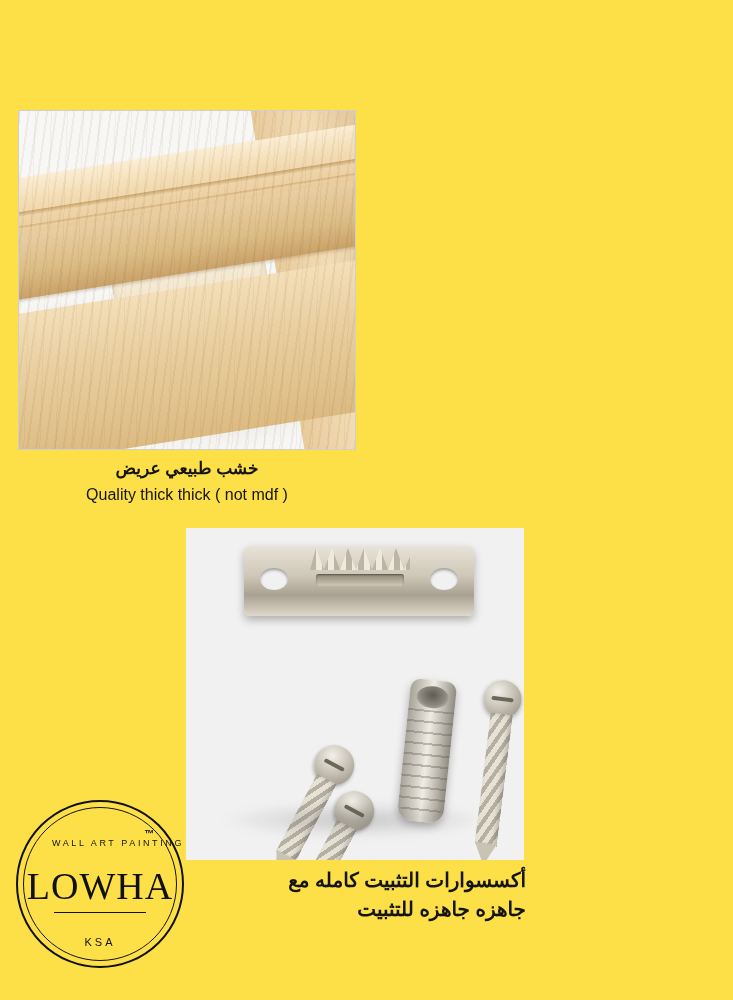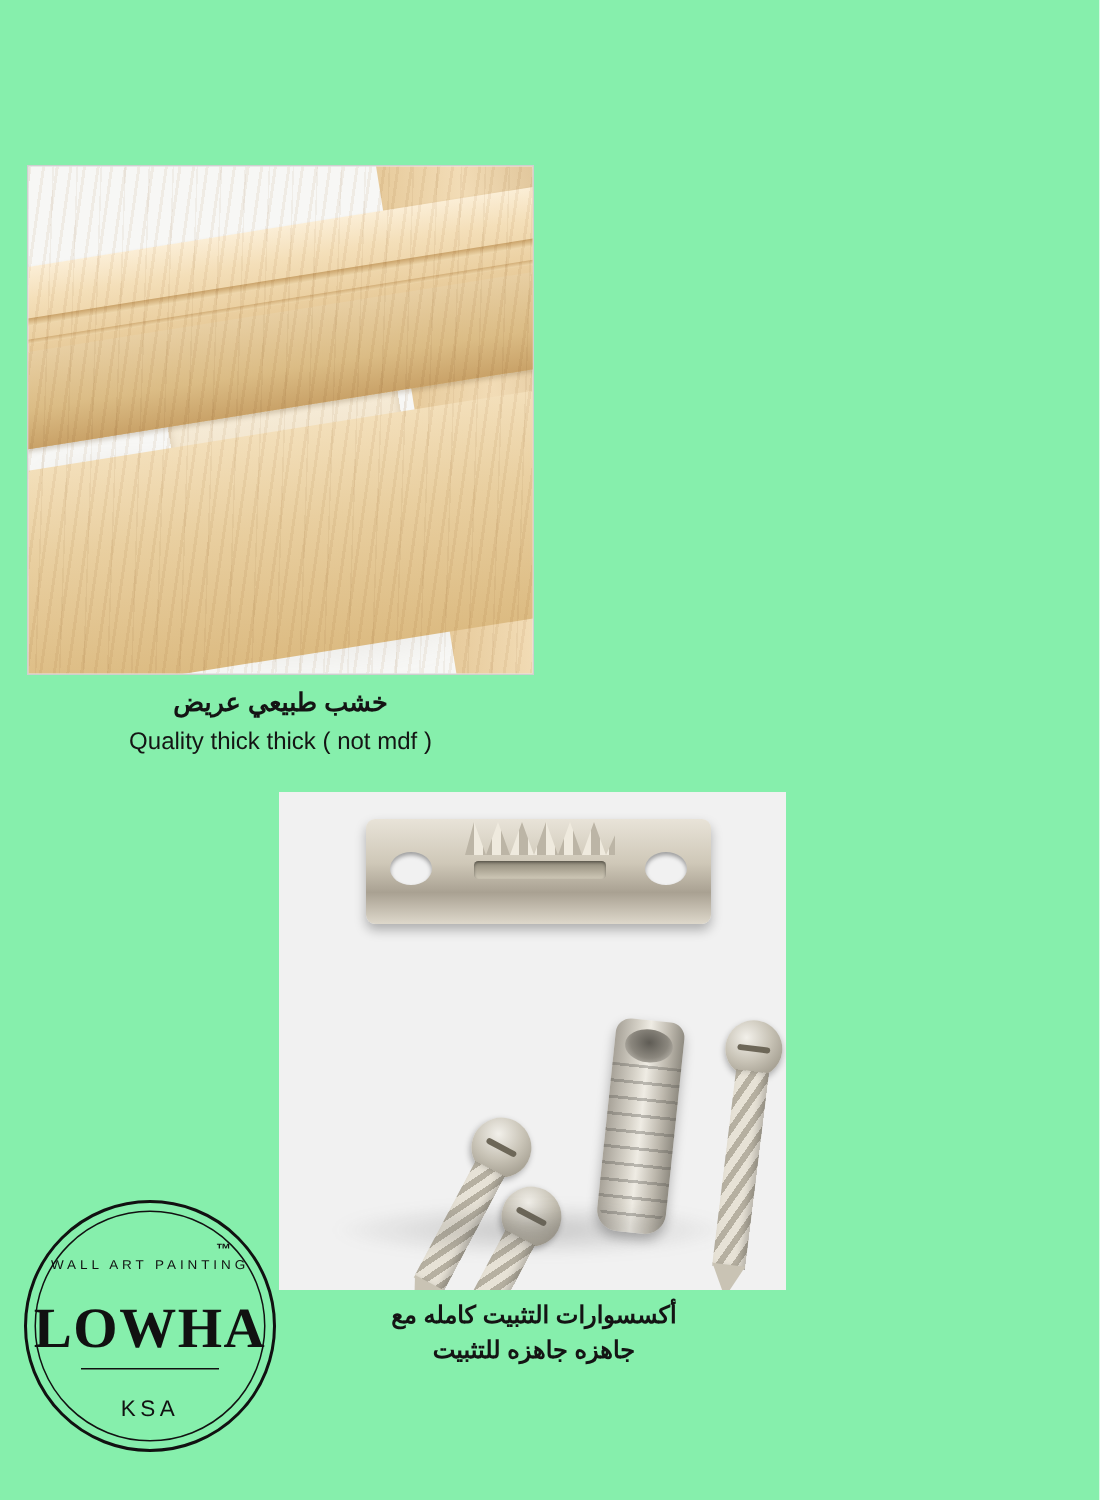--- a/index.html
+++ b/index.html
@@ -12,21 +12,21 @@
     height: 1000px;
     position: relative;
     font-family: "Liberation Sans", sans-serif;
     color: #1a1a1a;
     overflow: hidden;
   }
 
   .page {
     position: absolute;
     inset: 0;
-    background: #86efac;
+    background: #fde047;
   }
 
   
   .panel {
     position: absolute;
   }
   .photo {
     position: relative;
     border: 1px solid #cfcfcf;
     box-sizing: border-box;
@@ -354,70 +354,69 @@
     border: 1px solid #111;
     border-radius: 50%;
   }
   .logo-word {
     position: absolute;
     left: 0; right: 0;
     top: 64px;
     text-align: center;
     font-family: "Liberation Serif", serif;
     font-size: 38px;
-    font-weight: 700;
+    font-weight: 400;
     letter-spacing: 1px;
     color: #111;
   }
   .logo-tm {
     position: absolute;
     right: 30px;
     top: 28px;
     font-size: 10px;
     font-weight: 700;
     color: #111;
   }
   .logo-arc {
     position: absolute;
     left: 0; right: 0;
     top: 38px;
-    text-align: center;
+    text-align: right;
     font-size: 9px;
     letter-spacing: 2.6px;
     color: #111;
     transform: scaleY(0.95);
   }
   .logo-ksa {
     position: absolute;
     left: 0; right: 0;
     bottom: 20px;
     text-align: center;
-    font-size: 15px;
+    font-size: 11px;
     letter-spacing: 3px;
     color: #111;
   }
   .logo-bar {
     position: absolute;
     left: 38px;
     right: 38px;
     top: 112px;
     height: 1px;
     background: #111;
   }
 
   
   #caption-hardware {
     position: absolute;
     left: 186px;
     top: 866px;
     width: 340px;
-    text-align: center;
     direction: rtl;
     font-weight: 700;
-    font-size: 16px;
+    font-size: 20px;
     line-height: 1.45;
     color: #141414;
   }
 </style>
 </head>
 <body>
 
 <div class="page">
 
   <div class="panel" id="panel-wood">

